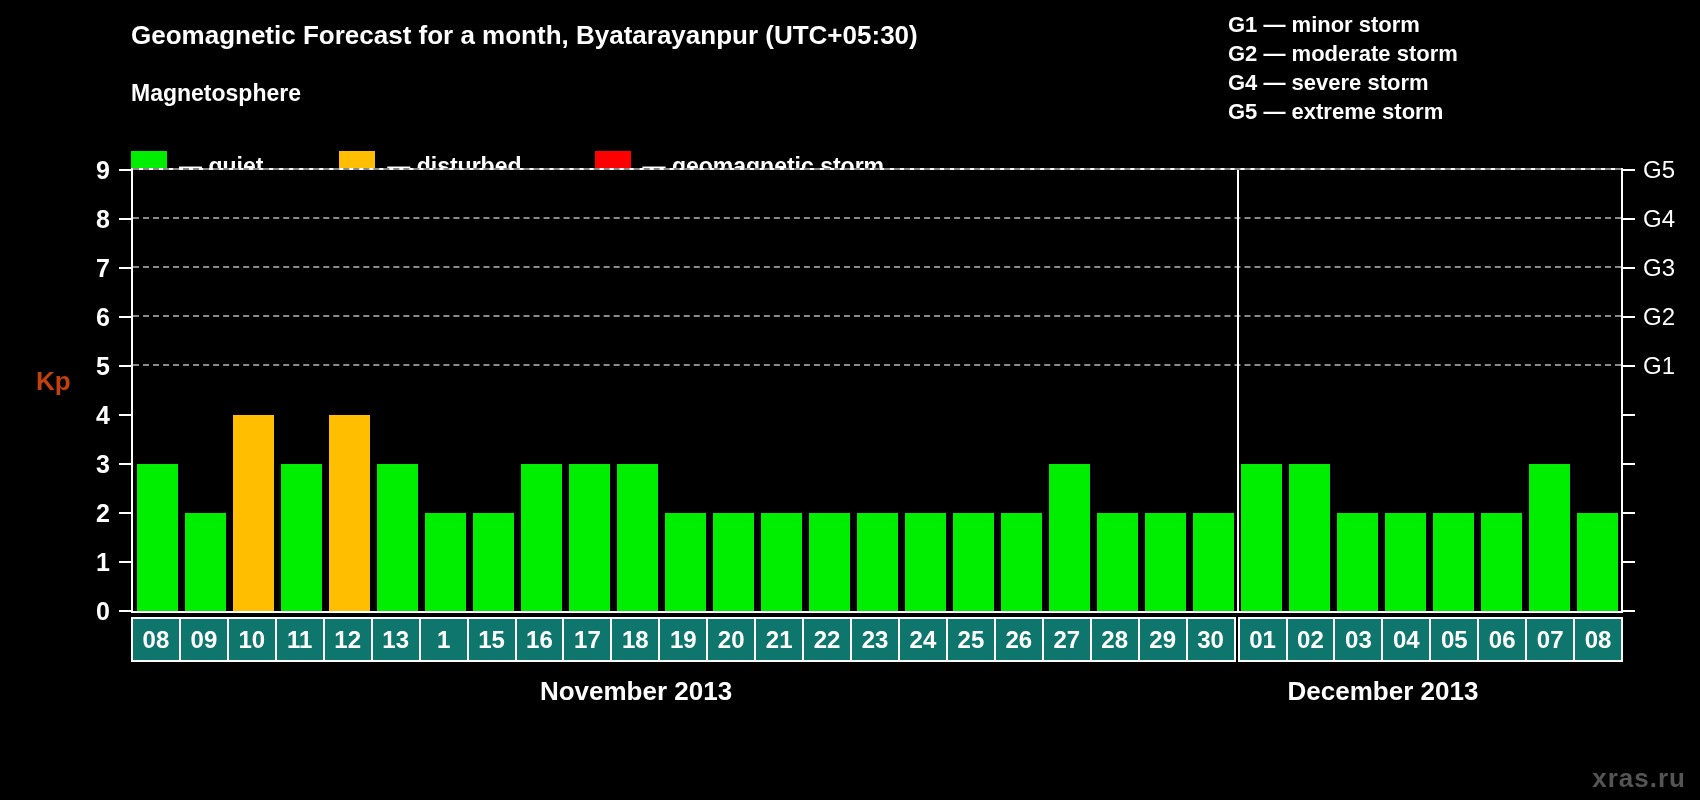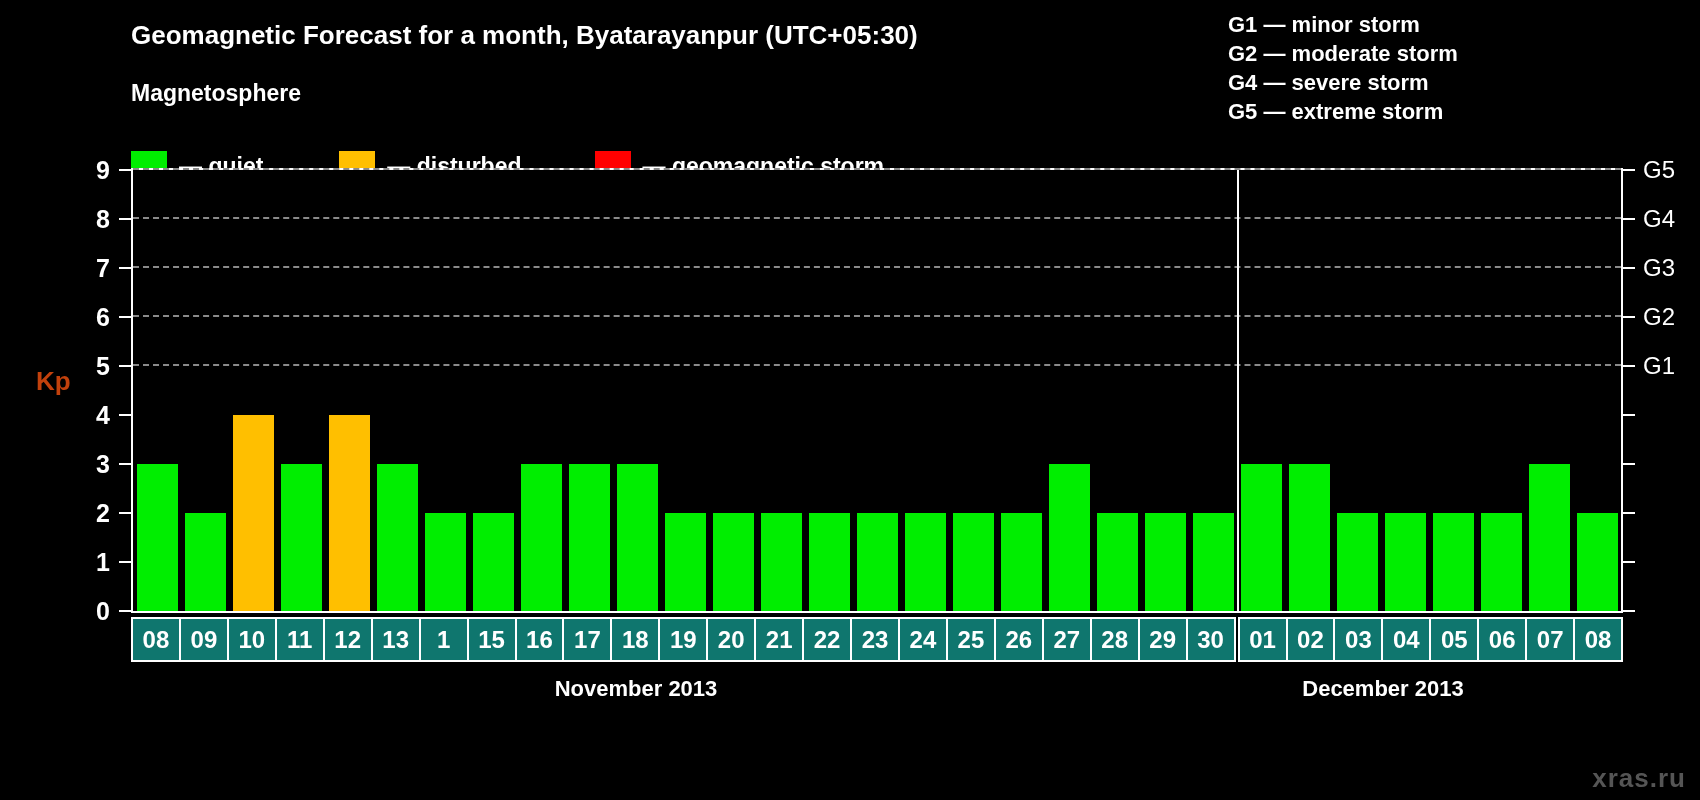--- a/index.html
+++ b/index.html
@@ -96,21 +96,21 @@
     flex:1 1 0;border:2px solid #fff;box-sizing:border-box;
     display:flex;align-items:center;justify-content:center;
     background:#0f766e;margin-left:-2px;
   }
   .day-cell:first-child{margin-left:0;}
   .day-cell.month-start{margin-left:2px;}
   .day-label{font-size:24px;font-weight:bold;color:#fff;}
 
   
   .month-caption{
-    position:absolute;top:676px;font-size:22px;font-weight:bold;color:#fff;
+    position:absolute;top:676px;font-size:26px;font-weight:bold;color:#fff;
     text-align:center;white-space:nowrap;
   }
   #month-nov{left:131px;width:1010px;}
   #month-dec{left:1143px;width:480px;}
 
   
   #watermark{
     position:absolute;right:14px;bottom:6px;
     font-size:26px;font-weight:bold;color:#555555;letter-spacing:1px;
   }

